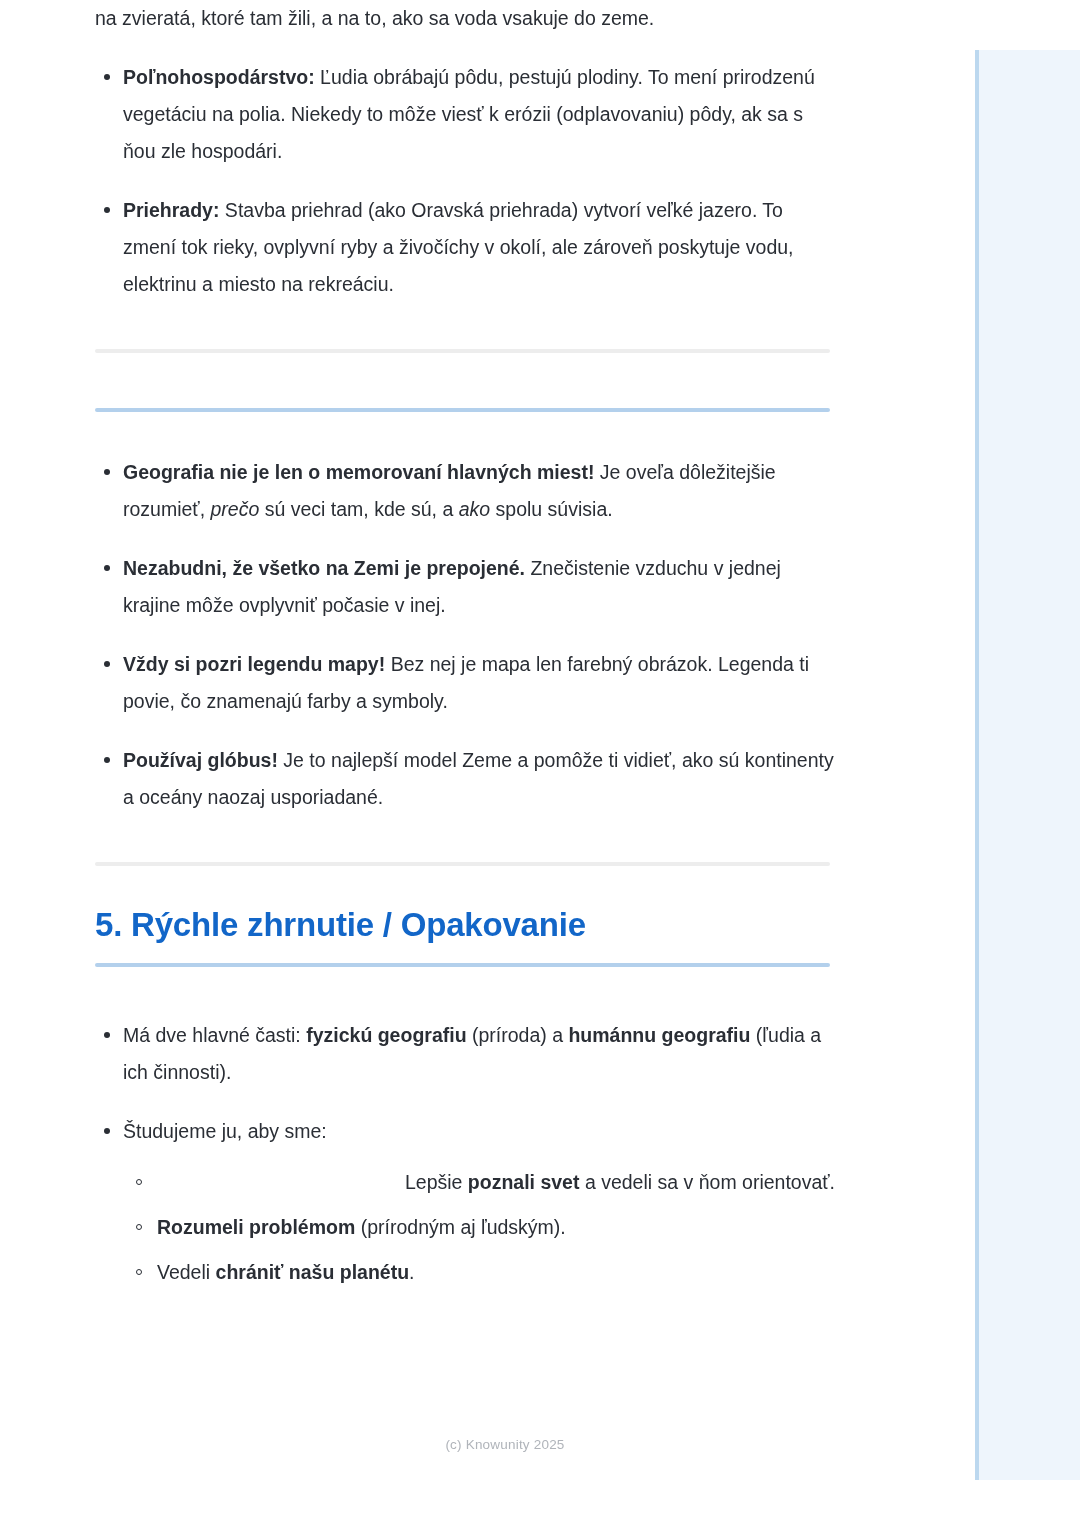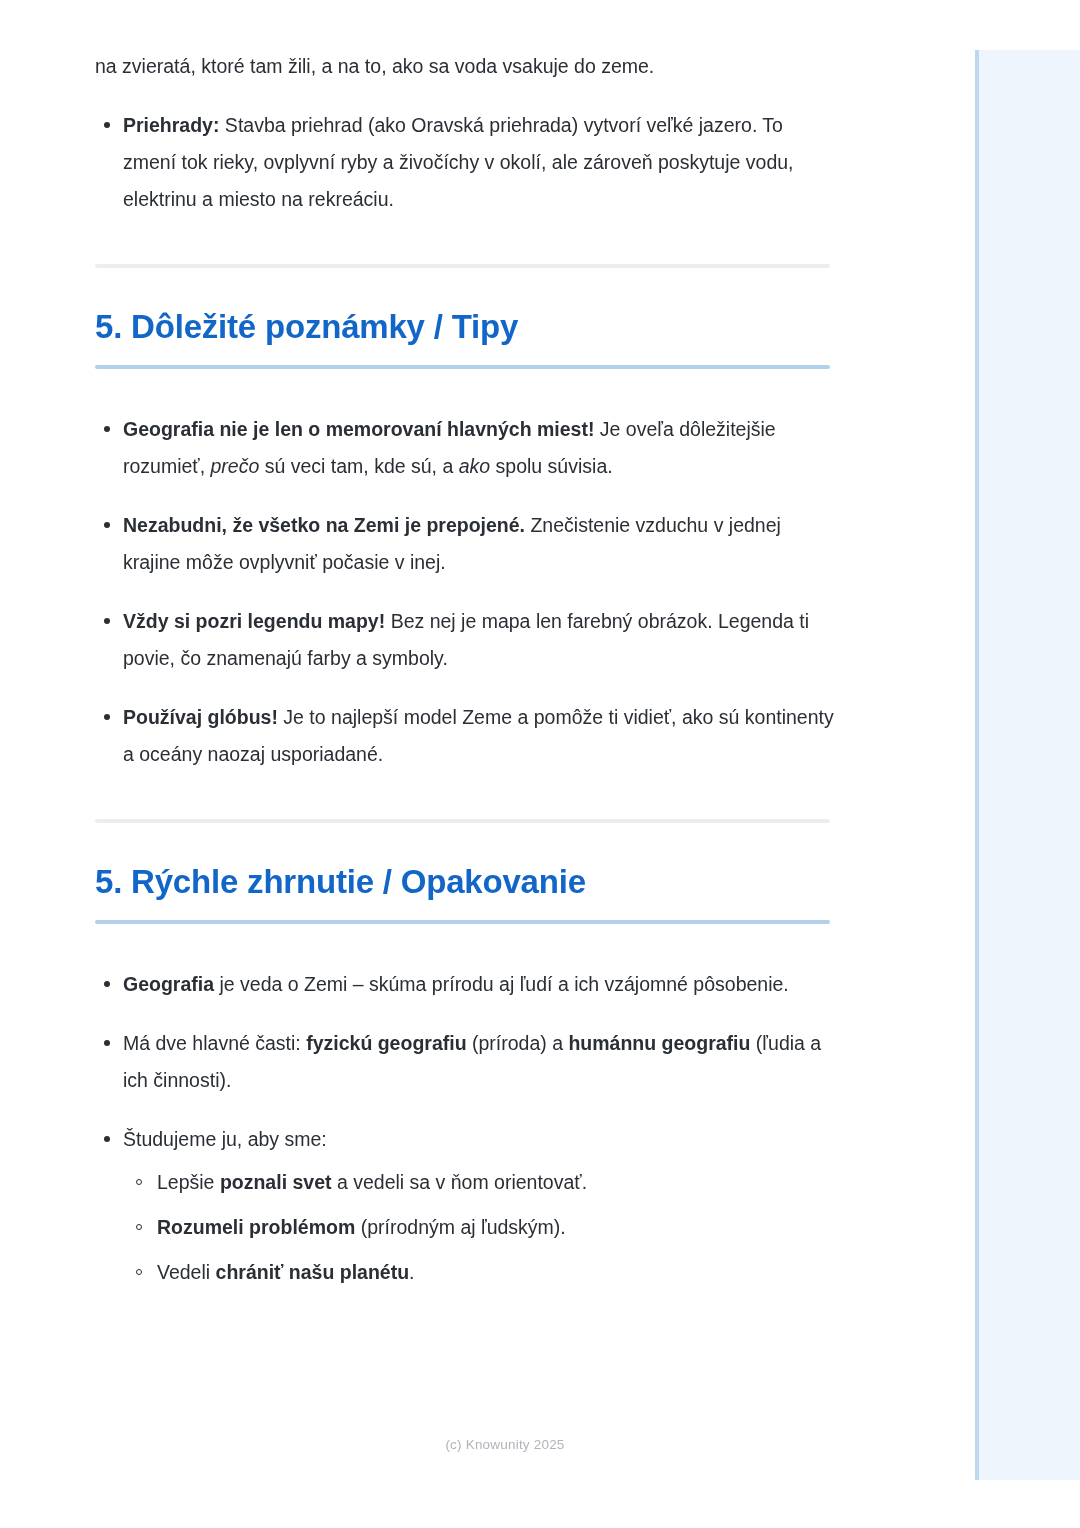--- a/index.html
+++ b/index.html
@@ -32,21 +32,20 @@
   
   #doc {
     position: absolute;
     left: 95px;
     top: 0;
     width: 740px;
   }
 
   .lead-para {
     margin: 0;
-    padding-top: 48px;
     font-size: 19.5px;
     line-height: 37px;
   }
 
   ul.bl {
     list-style: none;
     margin: 0;
     padding: 0;
   }
   ul.bl > li {
@@ -76,21 +75,21 @@
     margin: 0;
     padding: 0;
   }
   ul.bl2 > li {
     position: relative;
     padding-left: 34px;
     margin-top: 8px;
     font-size: 19.5px;
     line-height: 37px;
   }
-  ul.bl2 > li:first-child { margin-top: 6px; }
+  ul.bl2 > li:first-child { margin-top: 14px; text-align: right; }
   ul.bl2 > li::before {
     content: "";
     position: absolute;
     left: 13px;
     top: 15px;
     width: 6px;
     height: 6px;
     border-radius: 50%;
     border: 1.4px solid #2a2e35;
     background: transparent;
@@ -145,29 +144,31 @@
 <body>
 
 <div id="right-band"></div>
 
 <div id="doc">
 
   <p class="lead-para">na zvieratá, ktoré tam žili, a na to, ako sa voda vsakuje do zeme.</p>
 
   <ul class="bl">
     <li>
+      <span class="b">Poľnohospodárstvo:</span><span> Ľudia obrábajú pôdu, pestujú plodiny. To mení prirodzenú vegetáciu na polia. Niekedy to môže viesť k erózii (odplavovaniu) pôdy, ak sa s ňou zle hospodári.</span>
+    </li>
+    <li>
       <span class="b">Priehrady:</span><span> Stavba priehrad (ako Oravská priehrada) vytvorí veľké jazero. To zmení tok rieky, ovplyvní ryby a živočíchy v okolí, ale zároveň poskytuje vodu, elektrinu a miesto na rekreáciu.</span>
     </li>
   </ul>
 
   <div class="gap-before-divider"></div>
   <div class="sec-divider"></div>
   <div class="gap-after-divider"></div>
 
-  <h2 class="sec-title">5. Dôležité poznámky / Tipy</h2>
   <div class="title-underline"></div>
   <div class="gap-after-title"></div>
 
   <ul class="bl">
     <li class="tight">
       <span class="b">Geografia nie je len o memorovaní hlavných miest!</span><span> Je oveľa dôležitejšie rozumieť, </span><span class="i">prečo</span><span> sú veci tam, kde sú, a </span><span class="i">ako</span><span> spolu súvisia.</span>
     </li>
     <li>
       <span class="b">Nezabudni, že všetko na Zemi je prepojené.</span><span> Znečistenie vzduchu v jednej krajine môže ovplyvniť počasie v inej.</span>
     </li>
@@ -181,23 +182,20 @@
 
   <div class="gap-before-divider"></div>
   <div class="sec-divider"></div>
   <div class="gap-after-divider"></div>
 
   <h2 class="sec-title">5. Rýchle zhrnutie / Opakovanie</h2>
   <div class="title-underline"></div>
   <div class="gap-after-title"></div>
 
   <ul class="bl">
-    <li class="tight">
-      <span class="b">Geografia</span><span> je veda o Zemi – skúma prírodu aj ľudí a ich vzájomné pôsobenie.</span>
-    </li>
 
     <li>
       <span>Má dve hlavné časti: </span><span class="b">fyzickú geografiu</span><span> (príroda) a </span><span class="b">humánnu geografiu</span><span> (ľudia a ich činnosti).</span>
     </li>
 
     <li>
       <span>Študujeme ju, aby sme:</span>
       <ul class="bl2">
         <li>
           <span>Lepšie </span><span class="b">poznali svet</span><span> a vedeli sa v ňom orientovať.</span>

